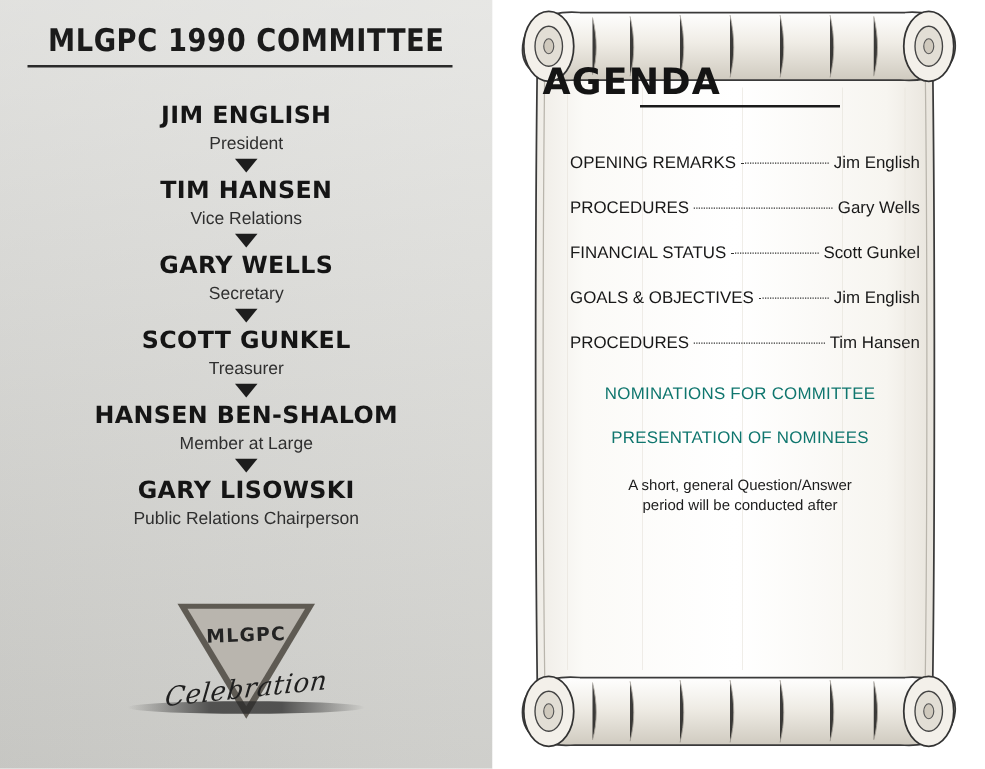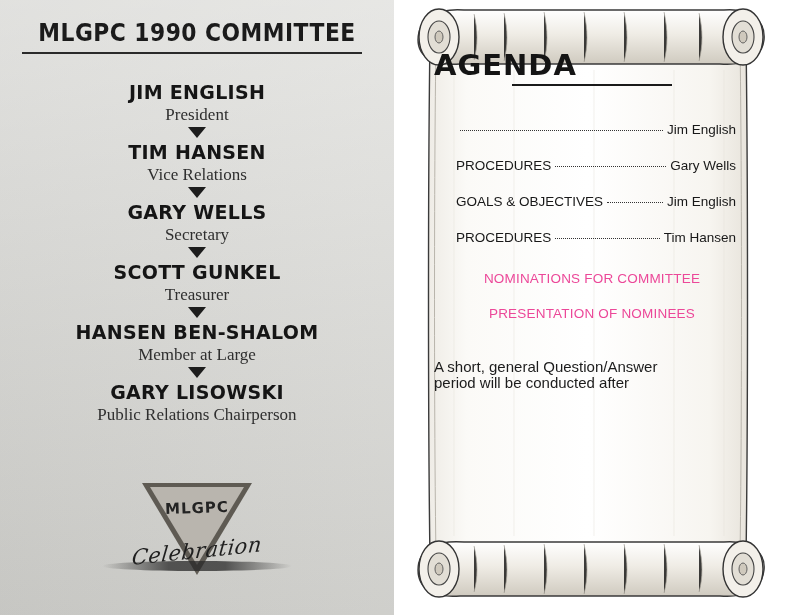--- a/index.html
+++ b/index.html
@@ -74,22 +74,22 @@
   }
   .member-name {
     font-family: "DejaVu Sans", sans-serif;
     font-weight: bold;
     font-size: 19px;
     color: #151515;
     letter-spacing: 0.3px;
     line-height: 24px;
   }
   .member-role {
-    font-family: Liberation Serif, serif;
-    font-size: 17px;
+    font-family: Liberation Sans, sans-serif;
+    font-size: 14px;
     color: #2f2f2f;
     line-height: 19px;
     margin-top: 1px;
   }
   .arrow {
     width: 0;
     height: 0;
     margin: 3px auto 2px auto;
     border-left: 9px solid transparent;
     border-right: 9px solid transparent;
@@ -216,30 +216,31 @@
     border-bottom: 1.5px dotted #333;
     position: relative;
     top: -3px;
   }
   .agenda-person {
     white-space: nowrap;
   }
   .agenda-centered {
     text-align: center;
     font-size: 13.5px;
-    color: #ec4899;
+    color: #0f766e;
     margin-bottom: 20px;
     font-family: "Liberation Sans", sans-serif;
     letter-spacing: 0.2px;
   }
   .agenda-note {
-    font-size: 15px;
+    text-align: center;
+    font-size: 12px;
     color: #1c1c1c;
     line-height: 16px;
-    margin-top: 38px;
+    margin-top: 23px;
     font-family: "Liberation Sans", sans-serif;
   }
 </style>
 </head>
 <body>
 
 <div class="page">
 
   <div class="left-panel">
     <div class="left-inner">
@@ -380,30 +381,36 @@
       </g>
     </svg>
 
     <div class="agenda-content">
       <div class="agenda-title">AGENDA</div>
       <div class="agenda-title-rule"></div>
 
       <div class="agenda-list">
 
         <div class="agenda-row">
+          <span class="agenda-label">OPENING REMARKS</span>
           <span class="agenda-dots"></span>
           <span class="agenda-person">Jim English</span>
         </div>
 
         <div class="agenda-row">
           <span class="agenda-label">PROCEDURES</span>
           <span class="agenda-dots"></span>
           <span class="agenda-person">Gary Wells</span>
         </div>
 
+        <div class="agenda-row">
+          <span class="agenda-label">FINANCIAL STATUS</span>
+          <span class="agenda-dots"></span>
+          <span class="agenda-person">Scott Gunkel</span>
+        </div>
 
         <div class="agenda-row">
           <span class="agenda-label">GOALS &amp; OBJECTIVES</span>
           <span class="agenda-dots"></span>
           <span class="agenda-person">Jim English</span>
         </div>
 
         <div class="agenda-row">
           <span class="agenda-label">PROCEDURES</span>
           <span class="agenda-dots"></span>

